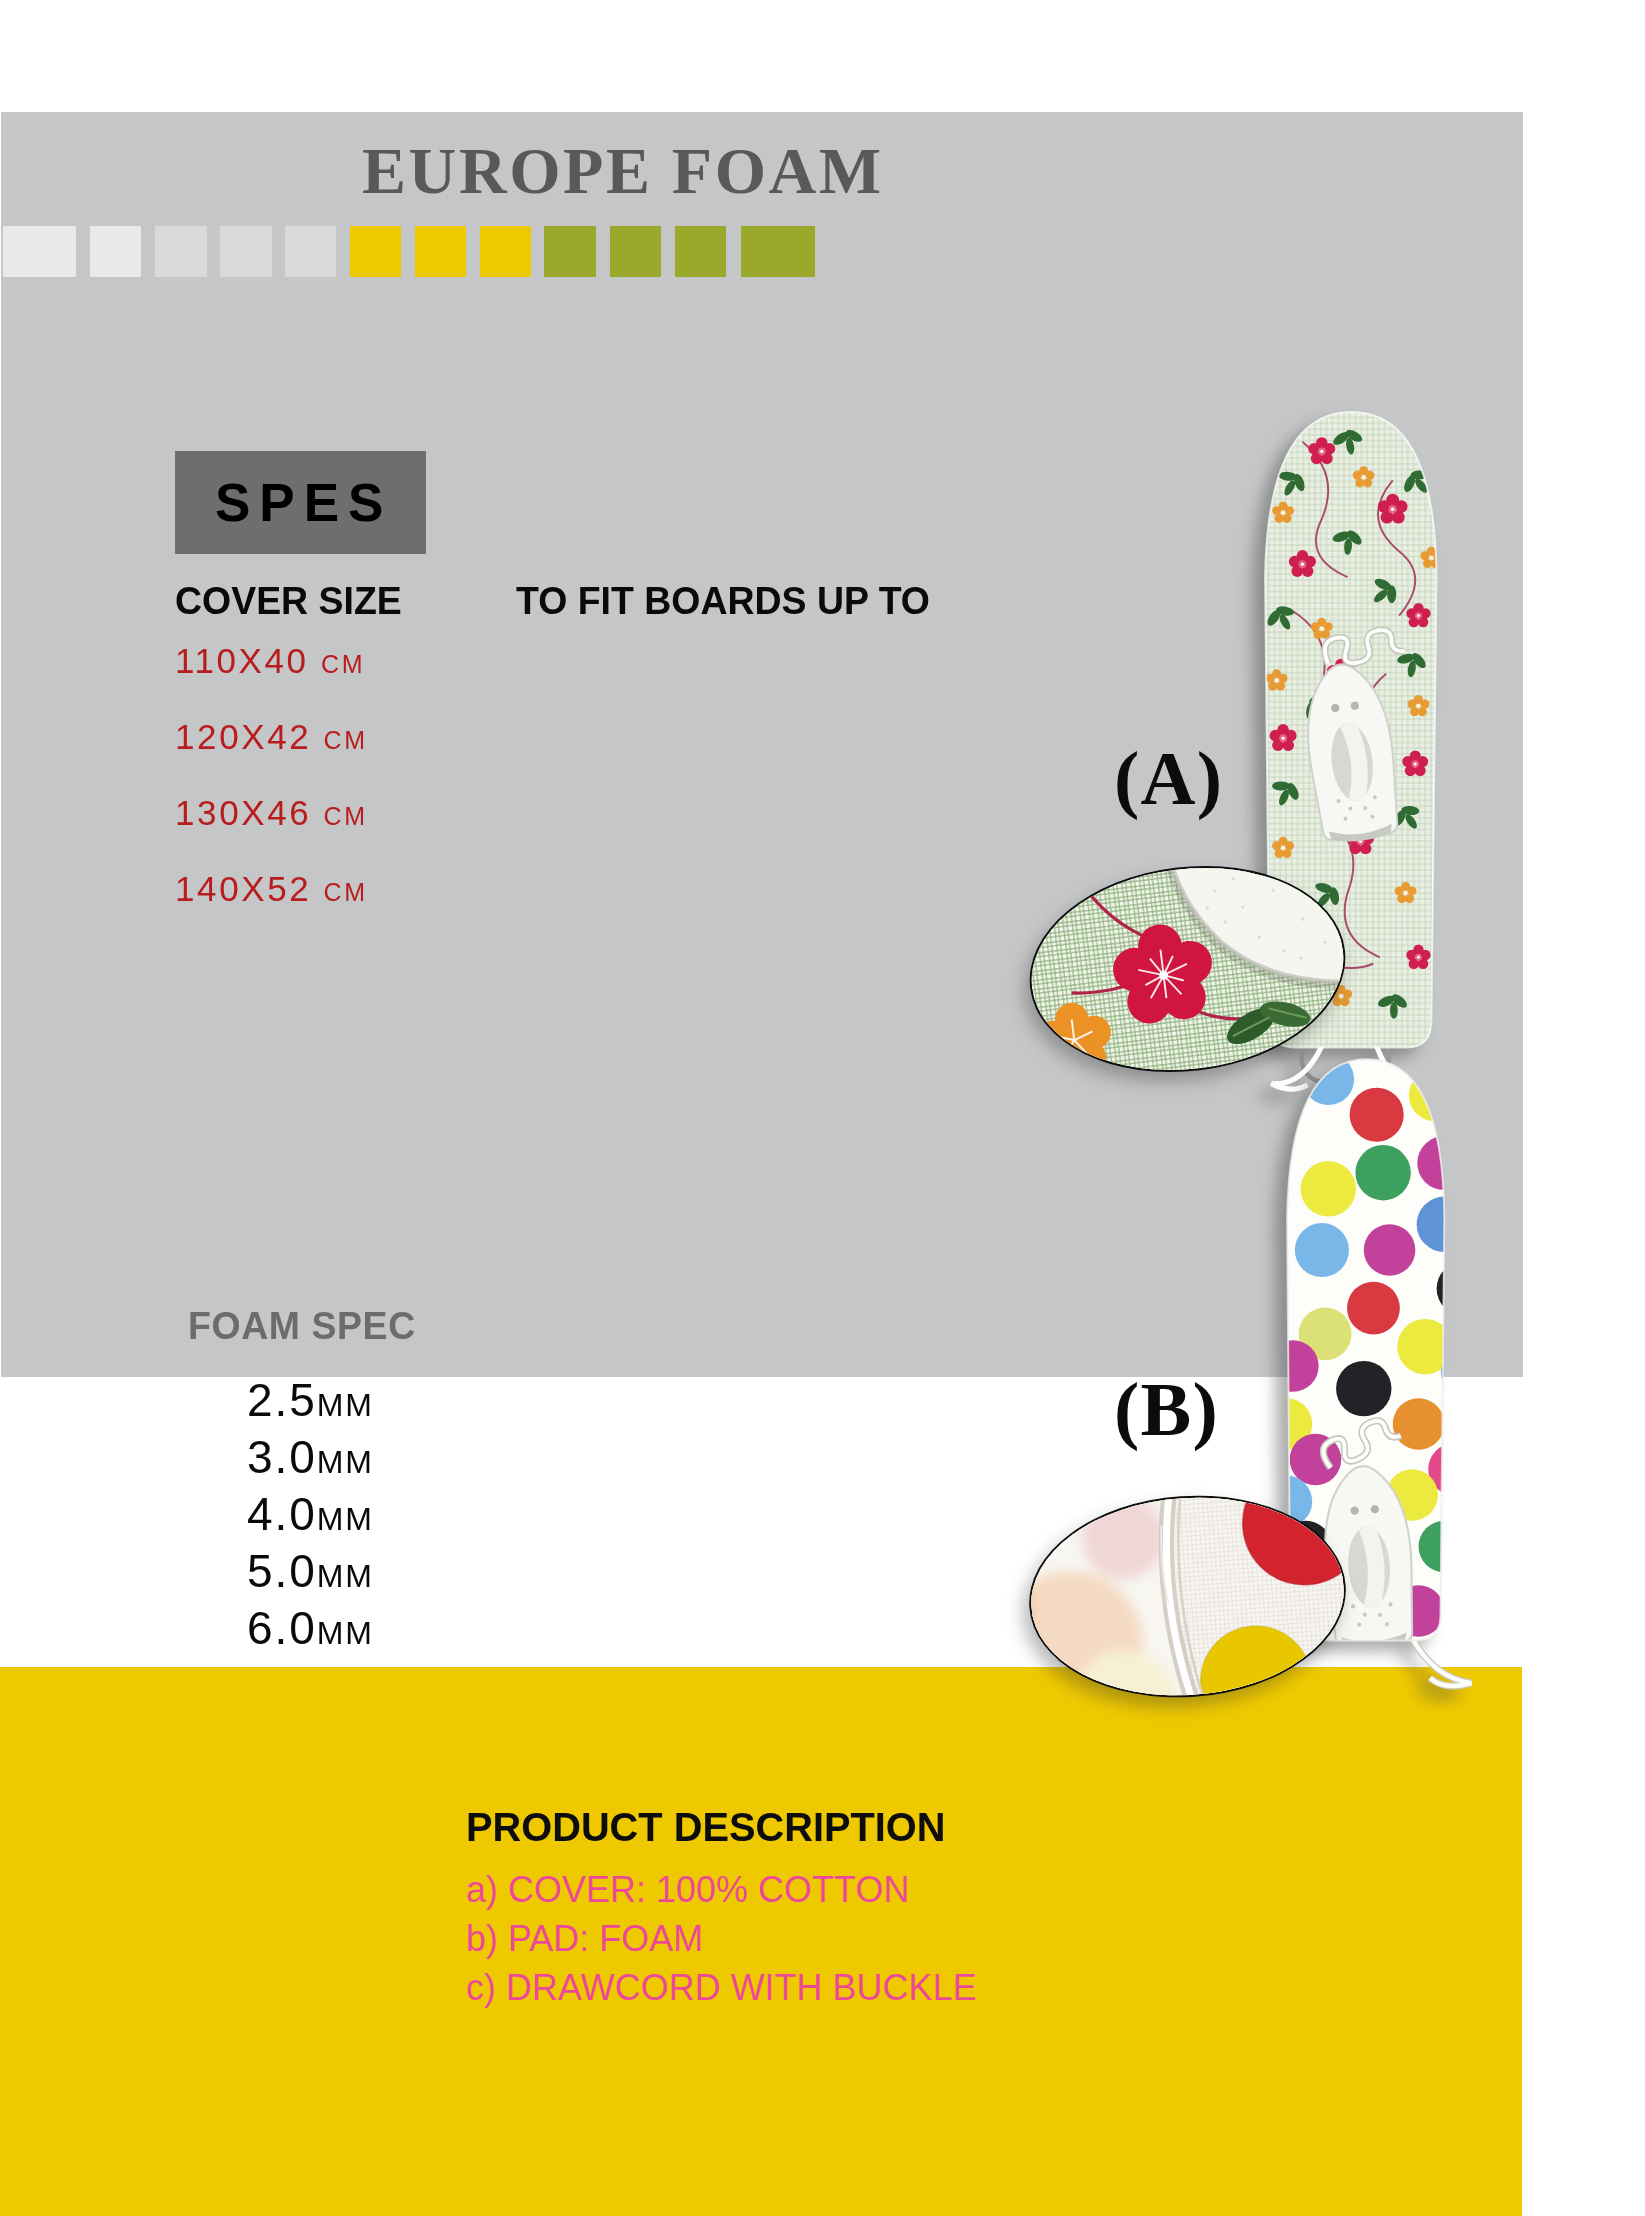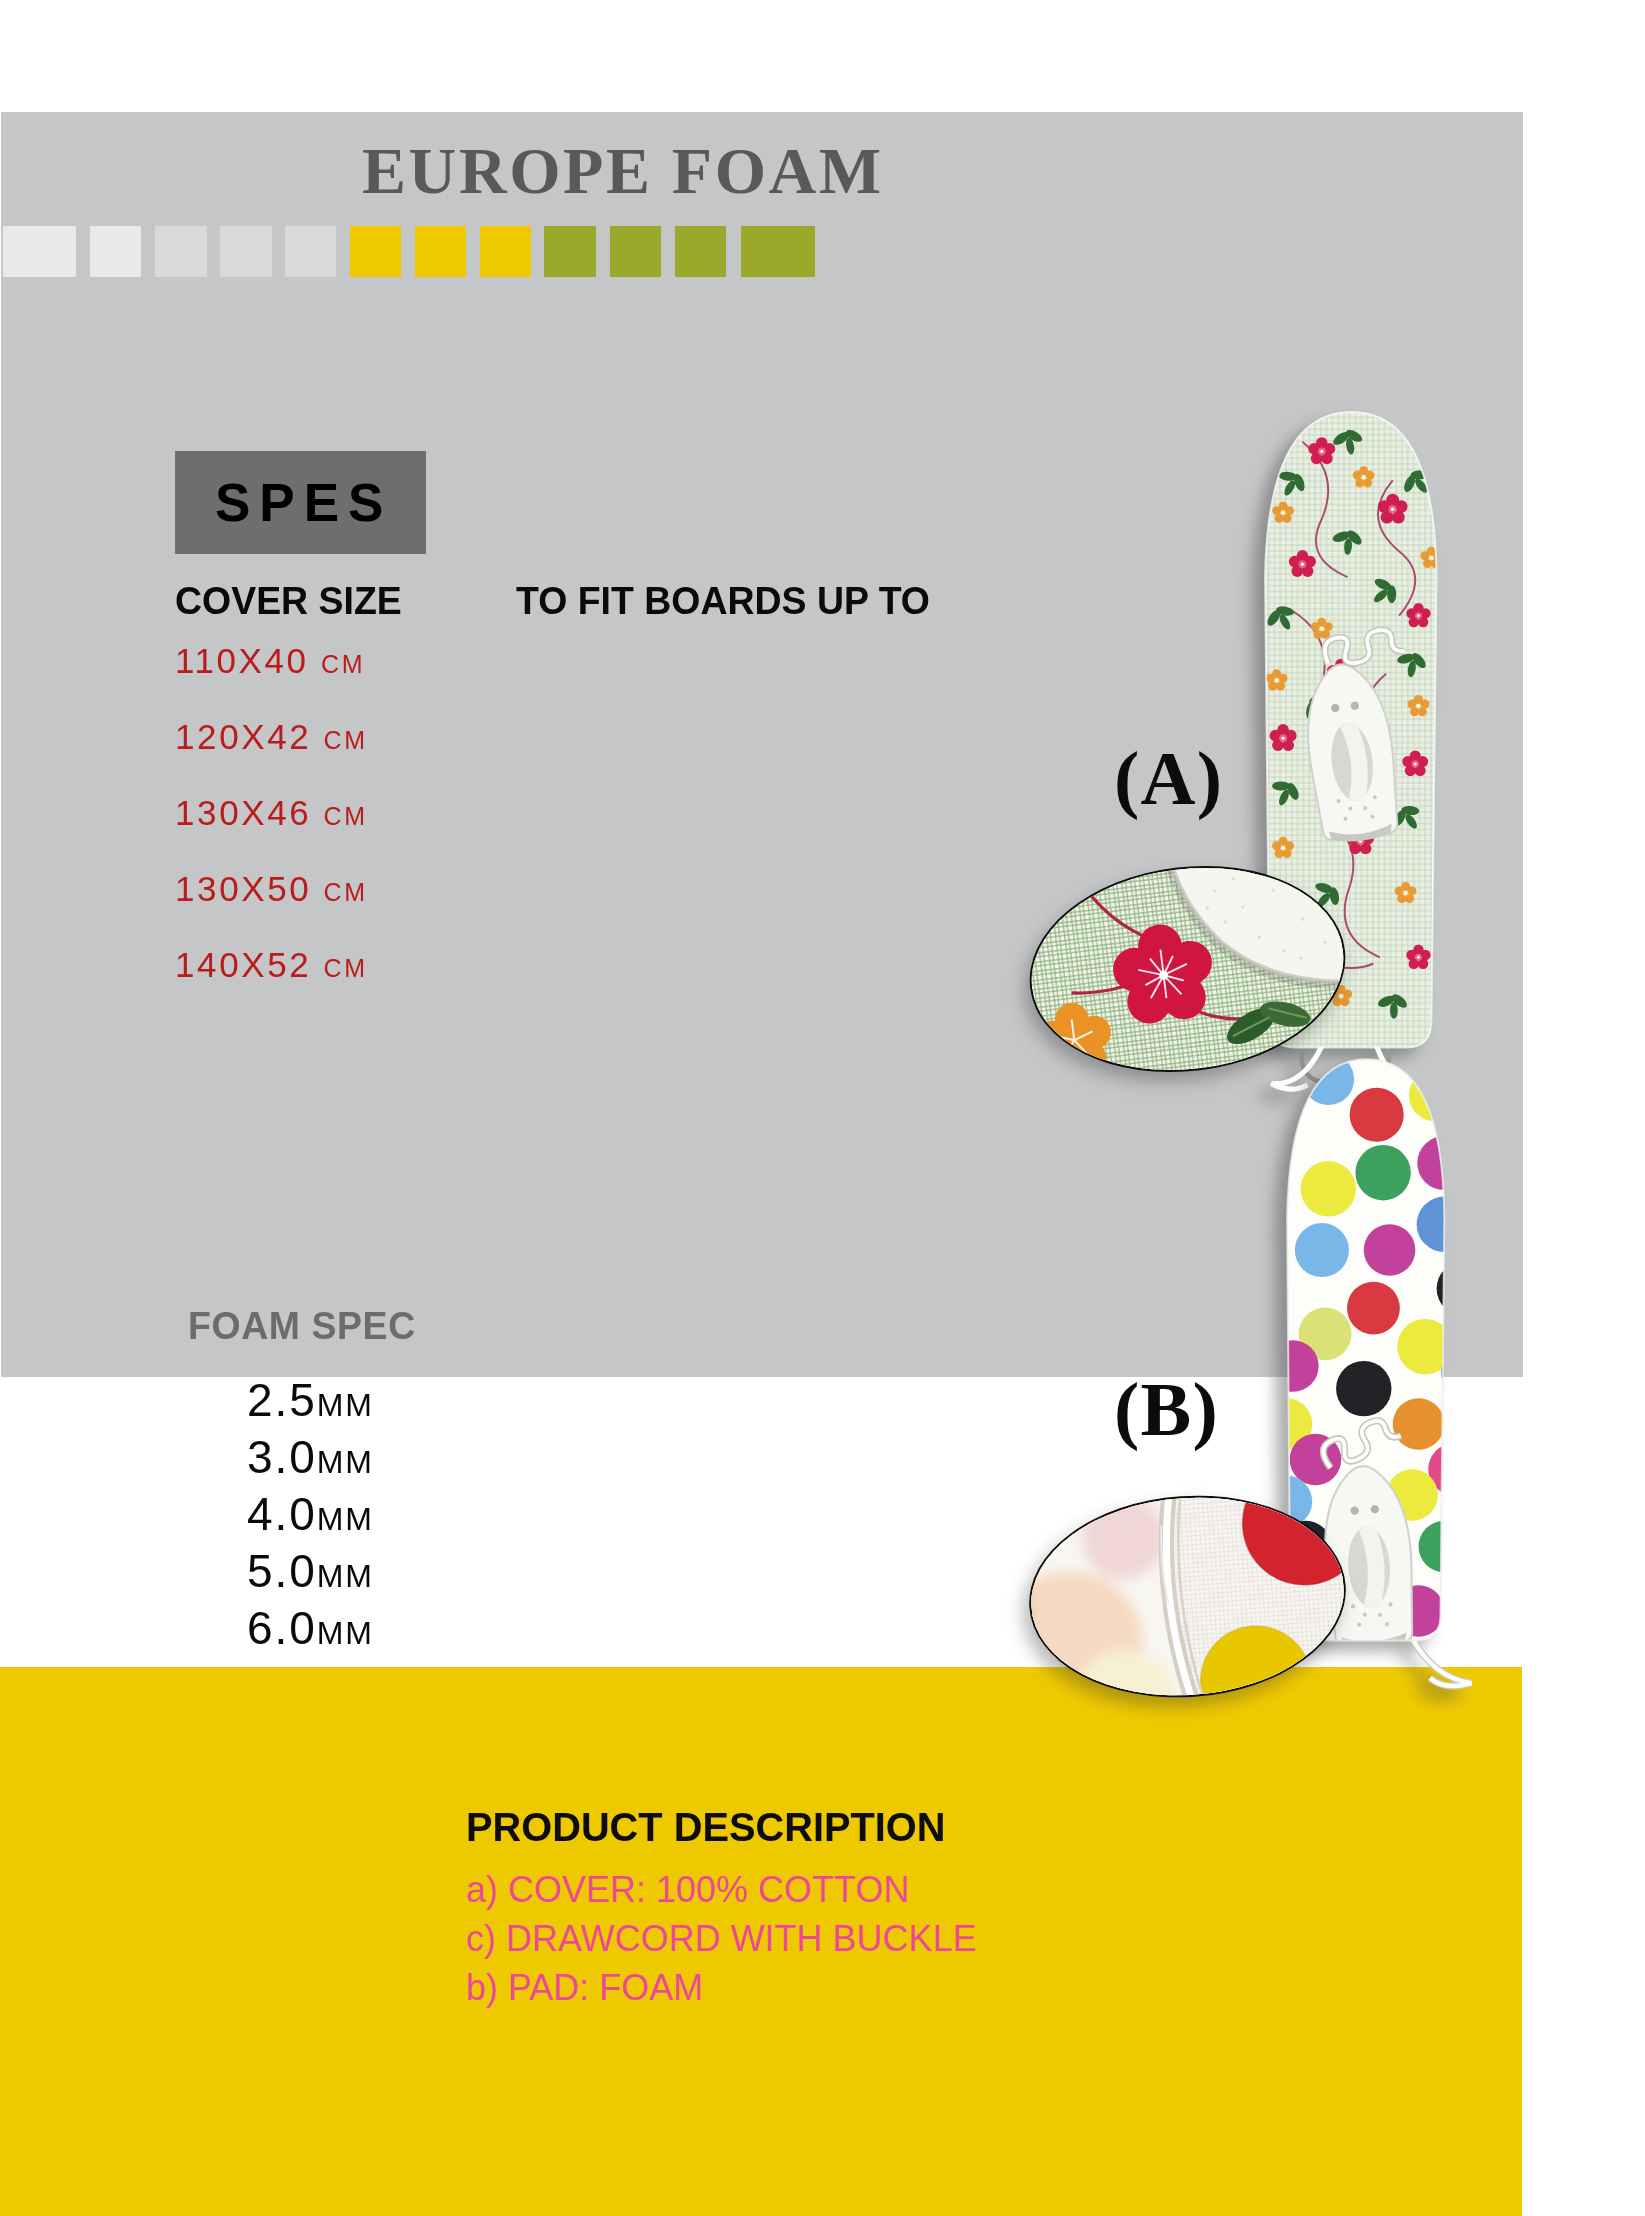--- a/index.html
+++ b/index.html
@@ -69,39 +69,38 @@
     <span>SPES</span>
   </div>
 
   <div class="col-header" style="left:175px;">COVER SIZE</div>
   <div class="col-header" style="left:516px;">TO FIT BOARDS UP TO</div>
 
   <div class="size-col" style="left:175px;">
     <div class="row">110X40 cm</div>
     <div class="row">120X42 cm</div>
     <div class="row">130X46 cm</div>
-    <div class="row">130X50 cm</div>
     <div class="row">140X52 cm</div>
   </div>
 
 
   <div class="foam-heading">FOAM SPEC</div>
   <div class="foam-list">
     <div class="row">2.5mm</div>
     <div class="row">3.0mm</div>
     <div class="row">4.0mm</div>
     <div class="row">5.0mm</div>
     <div class="row">6.0mm</div>
   </div>
 
   <div class="prod-heading">PRODUCT DESCRIPTION</div>
   <div class="desc-list">
     <div class="row">a) COVER: 100% COTTON</div>
+    <div class="row">b) PAD: FOAM</div>
     <div class="row">c) DRAWCORD WITH BUCKLE</div>
-    <div class="row">b) PAD: FOAM</div>
   </div>
 
   <div class="board-label label-a">(A)</div>
   <div class="board-label label-b">(B)</div>
 
   <svg class="defs-holder" aria-hidden="true">
     <defs>
       <g id="iron">
         <path d="M20 250 L14 150 Q10 55 55 14 Q75 -4 95 14 Q140 55 136 150 L130 250 Q128 262 112 262 L38 262 Q22 262 20 250 Z" fill="#f7f7f4" stroke="#d2d2cc" stroke-width="3"></path>
         <path d="M28 248 Q75 266 122 248 L119 261 Q75 274 31 261 Z" fill="#c9c9c3"></path>

